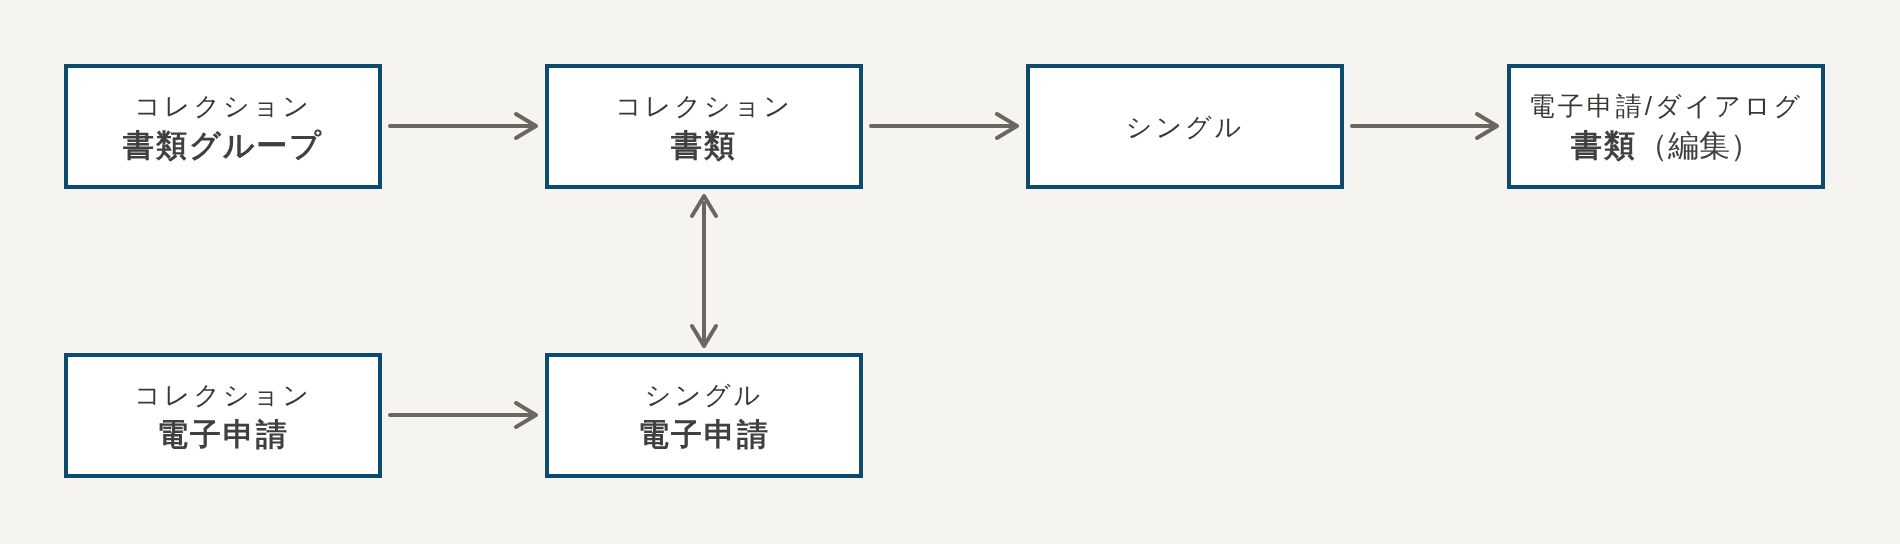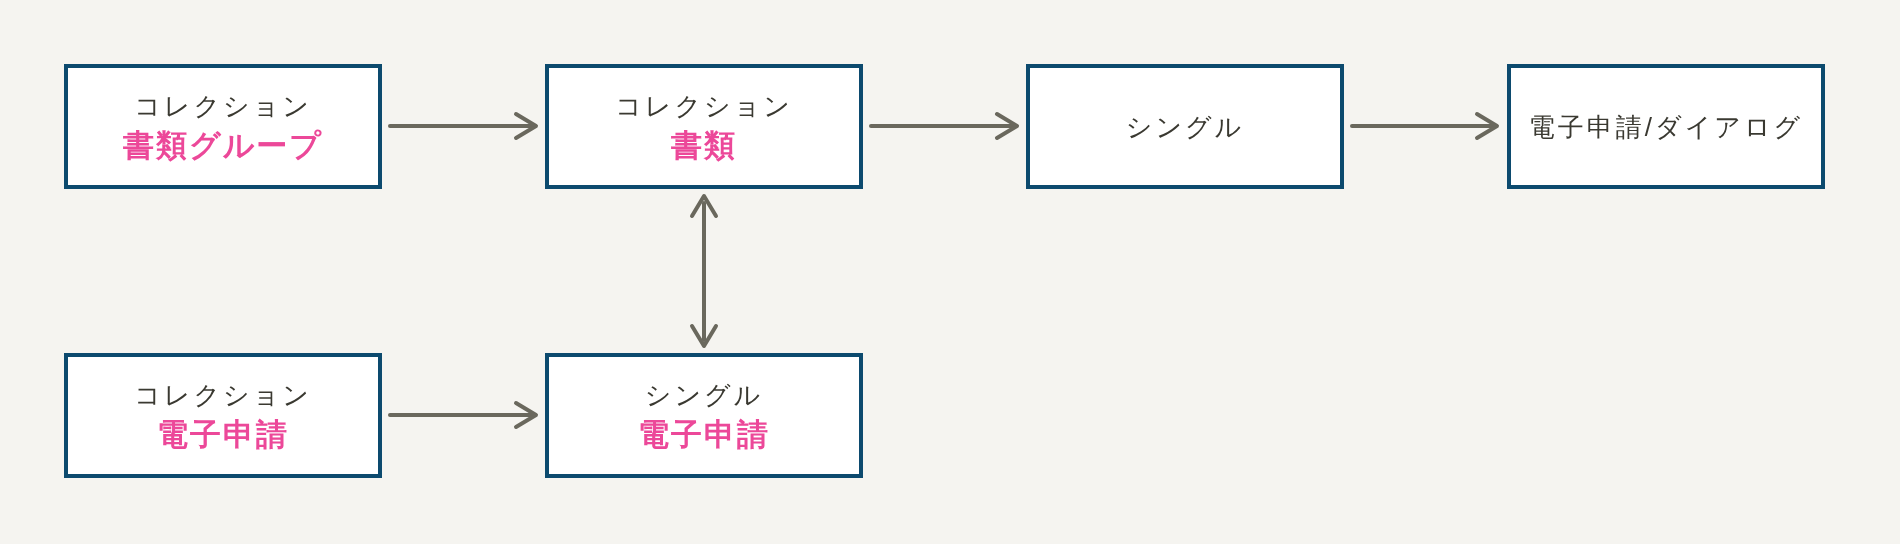--- a/index.html
+++ b/index.html
@@ -46,21 +46,21 @@
   .node-type {
     font-size: 26px;
     line-height: 1;
     color: #3A3931;
     letter-spacing: 3px;
     white-space: nowrap;
   }
   .node-name {
     font-size: 31px;
     line-height: 1;
-    color: #ec4899;
+    color: #404040;
     white-space: nowrap;
   }
   .node-name .bold {
     font-weight: bold;
     letter-spacing: 2px;
   }
   .node-name .suffix {
     font-weight: normal;
     letter-spacing: 0;
   }
@@ -110,20 +110,21 @@
     <div class="node-type">コレクション</div>
     <div class="node-name"><span class="bold">書類</span><span class="suffix"></span></div>
   </div>
 
   <div class="node n2">
     <div class="node-type">シングル</div>
   </div>
 
   <div class="node n3">
     <div class="node-type">電子申請/ダイアログ</div>
+    <div class="node-name"><span class="bold">書類</span><span class="suffix">（編集）</span></div>
   </div>
 
   <div class="node n4">
     <div class="node-type">コレクション</div>
     <div class="node-name"><span class="bold">電子申請</span><span class="suffix"></span></div>
   </div>
 
   <div class="node n5">
     <div class="node-type">シングル</div>
     <div class="node-name"><span class="bold">電子申請</span><span class="suffix"></span></div>

